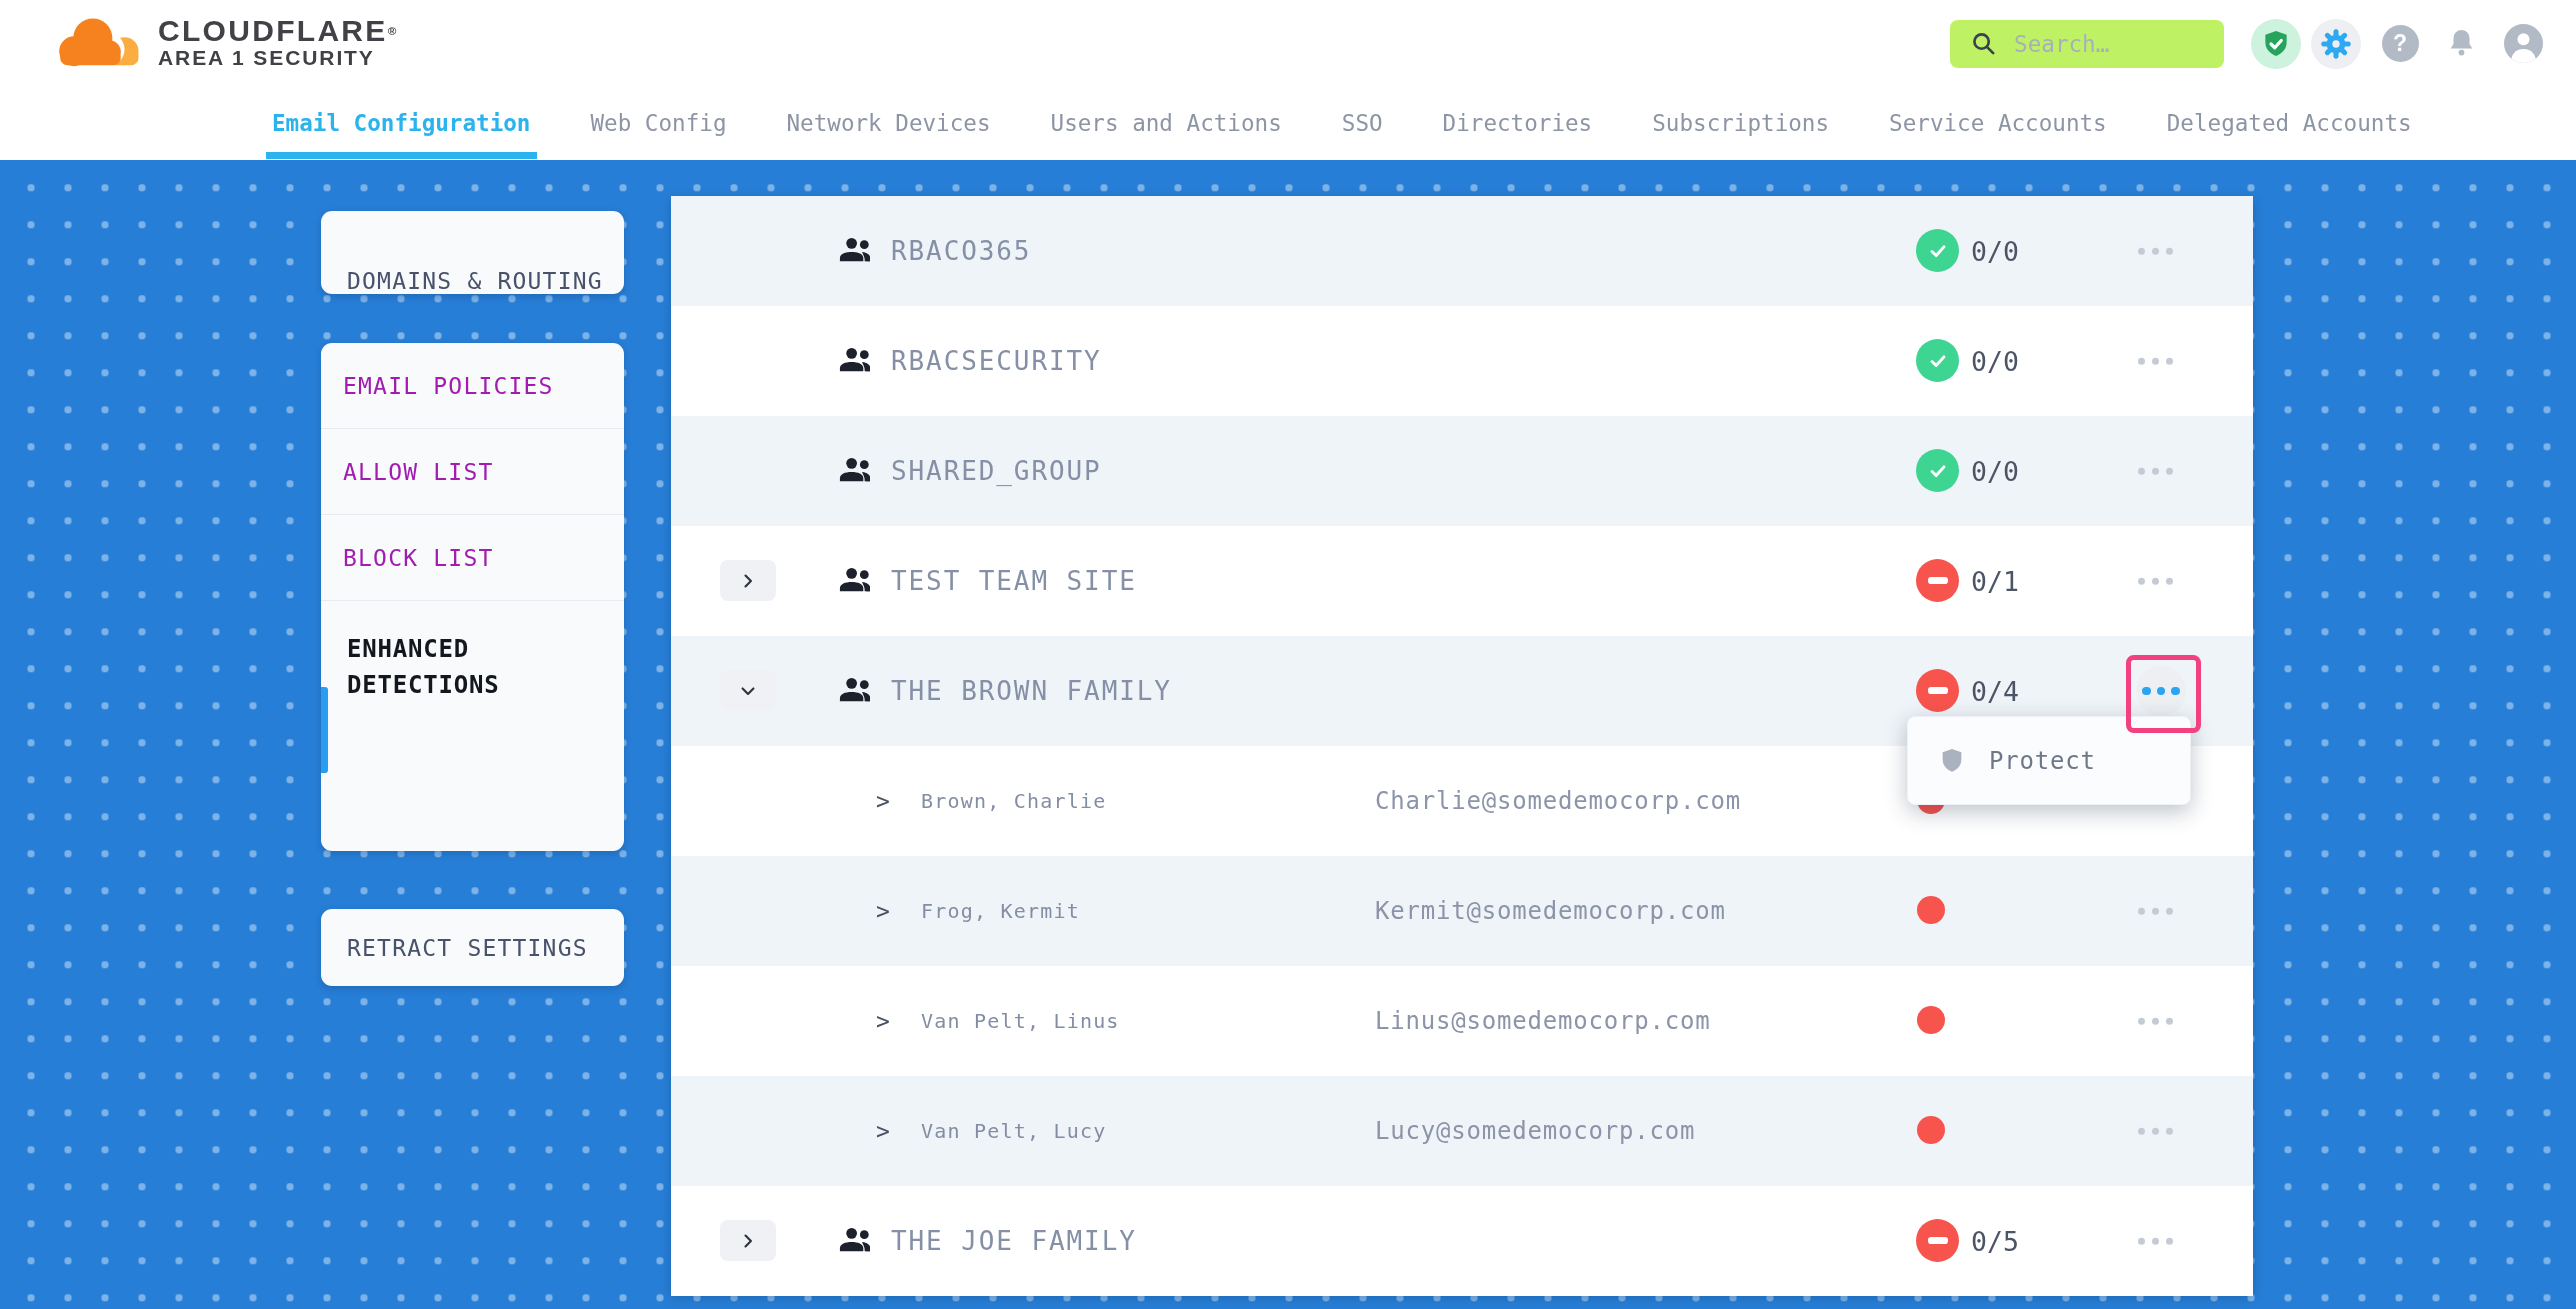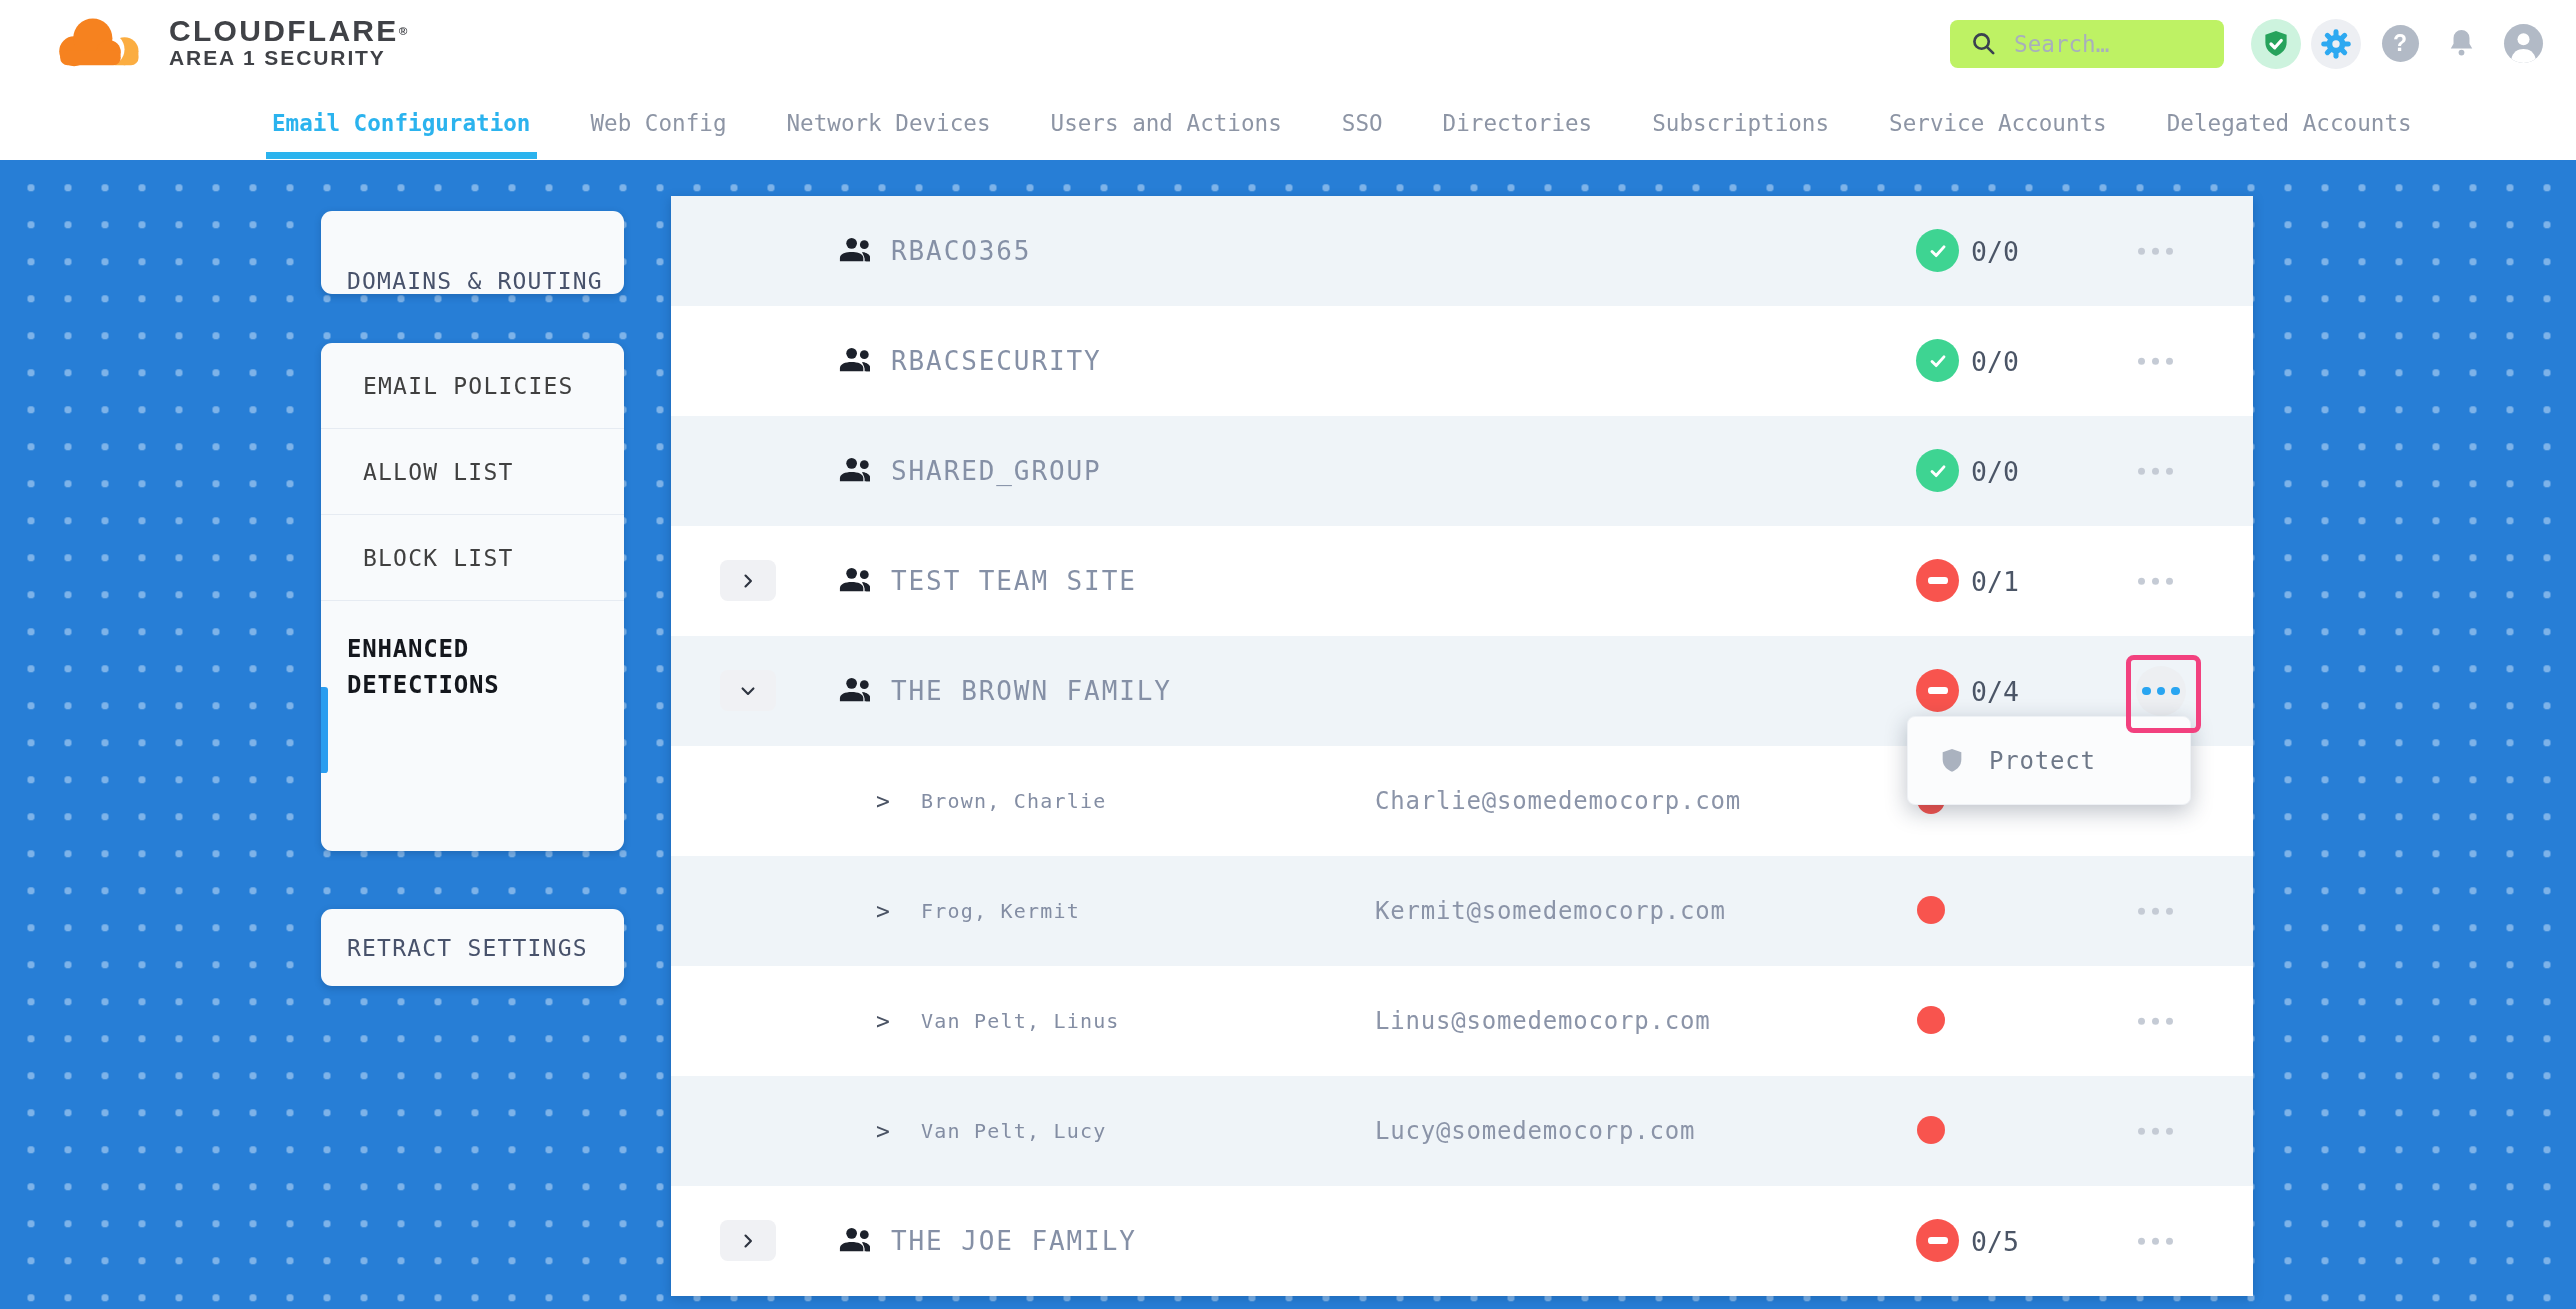--- a/index.html
+++ b/index.html
@@ -3,21 +3,21 @@
 <meta charset="utf-8">
 <style>
   html,body{margin:0;padding:0;background:#1c3d63;}
   #app{position:relative;width:2576px;height:1309px;overflow:hidden;
        font-family:"DejaVu Sans Mono","Liberation Mono",monospace;background:#fff;}
 
   
   .header{position:absolute;left:0;top:0;width:2576px;height:87px;background:#ffffff;z-index:20;}
   .logo{position:absolute;left:48px;top:9.3px;display:flex;align-items:flex-start;}
   .logo svg{width:98px;height:62px;}
-  .brand-text{margin-left:23px;margin-top:6.2px;font-family:"Liberation Sans","DejaVu Sans",sans-serif;}
+  .brand-text{margin-left:12px;margin-top:6.2px;font-family:"Liberation Sans","DejaVu Sans",sans-serif;}
   .brand-name{font-size:30px;font-weight:bold;color:#404247;letter-spacing:2.3px;line-height:31px;}
   .brand-mark{font-size:11.7px;vertical-align:top;color:#404247;}
   .brand-sub{font-size:21px;font-weight:bold;color:#3f4146;letter-spacing:1.9px;line-height:23px;}
   .nav{position:absolute;left:355px;top:0;height:87px;display:flex;align-items:center;gap:58px;}
   .nav-item{font-size:22.6px;color:#99a0ae;cursor:pointer;white-space:nowrap;}
   .search{position:absolute;left:1950px;top:19.5px;width:274px;height:48px;background:#bef264;border-radius:7.8px;display:flex;align-items:center;}
   .search svg{margin-left:20px;flex:none;}
   .search input{border:none;outline:none;background:transparent;font-family:inherit;font-size:22.6px;color:#4b5160;margin-left:15.6px;width:195px;}
   .search input::placeholder{color:#a8afbc;}
   .hicon{position:absolute;top:18.7px;width:50px;height:50px;border-radius:50%;display:flex;align-items:center;justify-content:center;cursor:pointer;}
@@ -40,21 +40,21 @@
   
   .content{position:absolute;left:0;top:160px;width:2576px;height:1149px;background:#277ed6;
     background-image:radial-gradient(rgba(195,222,248,0.55) 3.5px, transparent 3.9px);
     background-size:37px 37px;background-position:12.5px 9.3px;}
 
   
   .card{position:absolute;left:321px;width:303px;background:#f8fafc;border-radius:11px;box-shadow:0 2.3px 7.8px rgba(8,40,80,.22);overflow:hidden;}
   .card-1{top:51px;height:83px;display:flex;align-items:flex-end;padding-left:26px;box-sizing:border-box;cursor:pointer;}
   .card-1 .side-label{font-size:23px;color:#48526b;letter-spacing:1.2px;}
   .card-2{top:183px;height:508px;}
-  .pol-item{height:86px;display:flex;align-items:center;padding-left:42px;box-sizing:border-box;font-size:23px;color:#404040;letter-spacing:1.2px;border-bottom:1.6px solid #e6ebf2;cursor:pointer;}
+  .pol-item{height:86px;display:flex;align-items:center;padding-left:22px;box-sizing:border-box;font-size:23px;color:#a21caf;letter-spacing:1.2px;border-bottom:1.6px solid #e6ebf2;cursor:pointer;}
   .enhanced{padding:30px 26px 0 26px;position:relative;}
   .enh-label{font-size:24px;font-weight:bold;color:#14171d;letter-spacing:0.8px;line-height:36px;width:202px;cursor:pointer;}
   .sub-item{font-size:23px;line-height:36px;letter-spacing:0.8px;cursor:pointer;}
   .sub-item.first{margin-top:22px;width:210px;}
   .sub-item.is-active{color:#29b5f0;}
   .sub-item:not(.is-active){color:#5b6477;margin-top:23px;}
   .active-bar{position:absolute;left:0;top:344px;width:7px;height:86px;background:#2a9df0;border-radius:0 3.1px 3.1px 0;}
   .card-3{top:749px;height:77px;display:flex;align-items:center;padding-left:26px;box-sizing:border-box;cursor:pointer;}
   .card-3 .side-label{font-size:23px;color:#48526b;letter-spacing:1.2px;}
 

